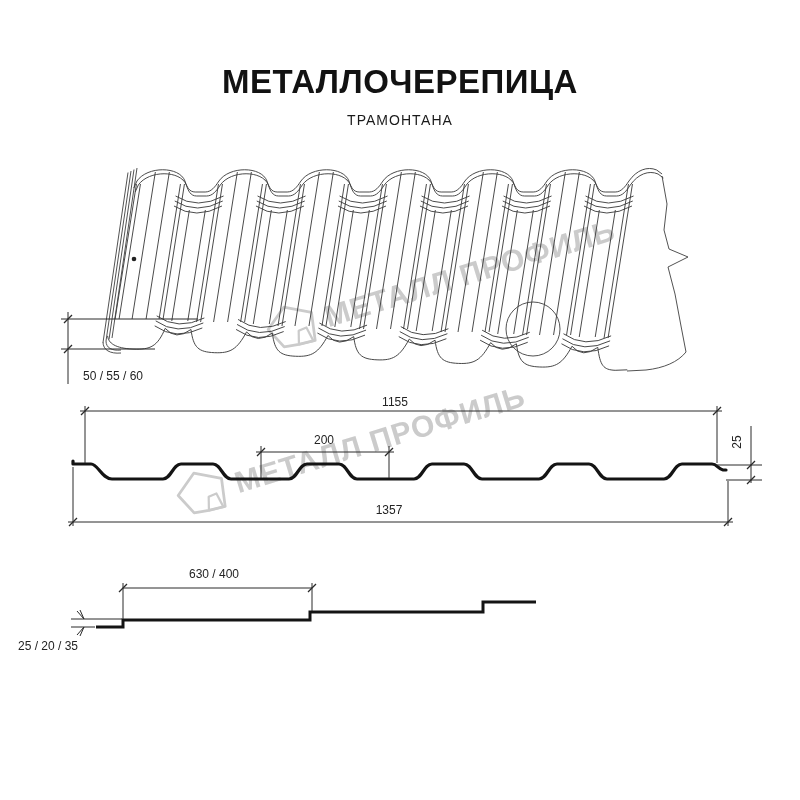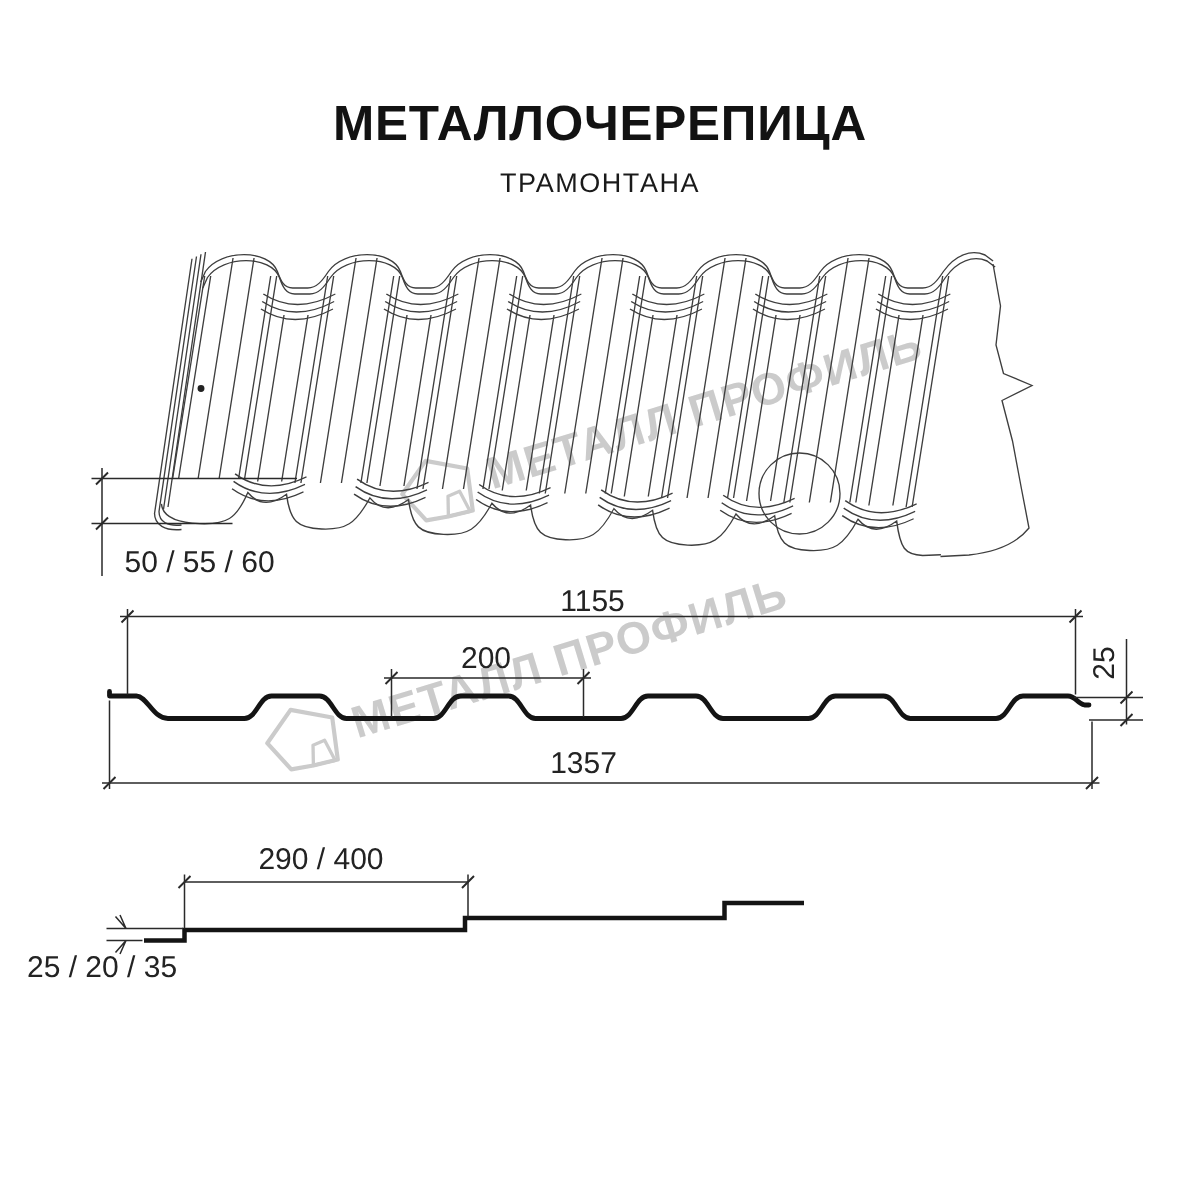--- a/index.html
+++ b/index.html
@@ -1,26 +1,26 @@
 <!DOCTYPE html>
 <html><head>
 <meta charset="utf-8">
 <style>
   html,body{margin:0;padding:0;background:#fff;}
   .page{position:relative;width:800px;height:800px;background:#ffffff;overflow:hidden;
         font-family:"Liberation Sans",sans-serif;color:#1c1c1c;padding-left:48px;}
   .title{margin:0;position:absolute;left:0;top:63px;width:800px;text-align:center;
          font-size:33px;font-weight:800;letter-spacing:.5px;color:#121212;}
   .subtitle{position:absolute;left:0;top:112px;width:800px;text-align:center;
-            font-size:18px;font-weight:500;letter-spacing:1px;color:#1a1a1a;}
+            font-size:14px;font-weight:500;letter-spacing:1px;color:#1a1a1a;}
   .wm{position:absolute;display:flex;align-items:center;gap:9px;
       transform:rotate(-17deg);transform-origin:26px 26px;color:#c7c7c7;
       font-weight:bold;font-size:30px;letter-spacing:1px;white-space:nowrap;opacity:.92;}
   .wm svg{display:block;}
-  .lbl{position:absolute;font-size:20px;color:#232323;white-space:nowrap;
+  .lbl{position:absolute;font-size:12px;color:#232323;white-space:nowrap;
        transform:translate(-50%,-50%);}
   .lbl.left{transform:translate(0,-50%);}
   .lbl.vert{transform:translate(-50%,-50%) rotate(-90deg);}
   svg.lines{position:absolute;left:0;top:0;}
 </style>
 </head>
 <body>
 
 <div class="page">
 
@@ -138,16 +138,16 @@
         <path d="M 84,619 L 77,611 M 84,619 L 80,610 M 84,627 L 77,635 M 84,627 L 80,636"></path>
       </g>
     </g>
   </svg>
 
   <div class="lbl" style="left:395px;top:402px;text-align:center;">1155</div>
   <div class="lbl" style="left:324px;top:440px;">200</div>
   <div class="lbl vert" style="left:737px;top:442px;">25</div>
   <div class="lbl" style="left:389px;top:510px;">1357</div>
   <div class="lbl left" style="left:83px;top:376px;">50 / 55 / 60</div>
-  <div class="lbl" style="left:214px;top:574px;">290 / 400</div>
+  <div class="lbl" style="left:214px;top:574px;">630 / 400</div>
   <div class="lbl left" style="left:18px;top:646px;">25 / 20 / 35</div>
 
 </div>
 
 </body></html>

